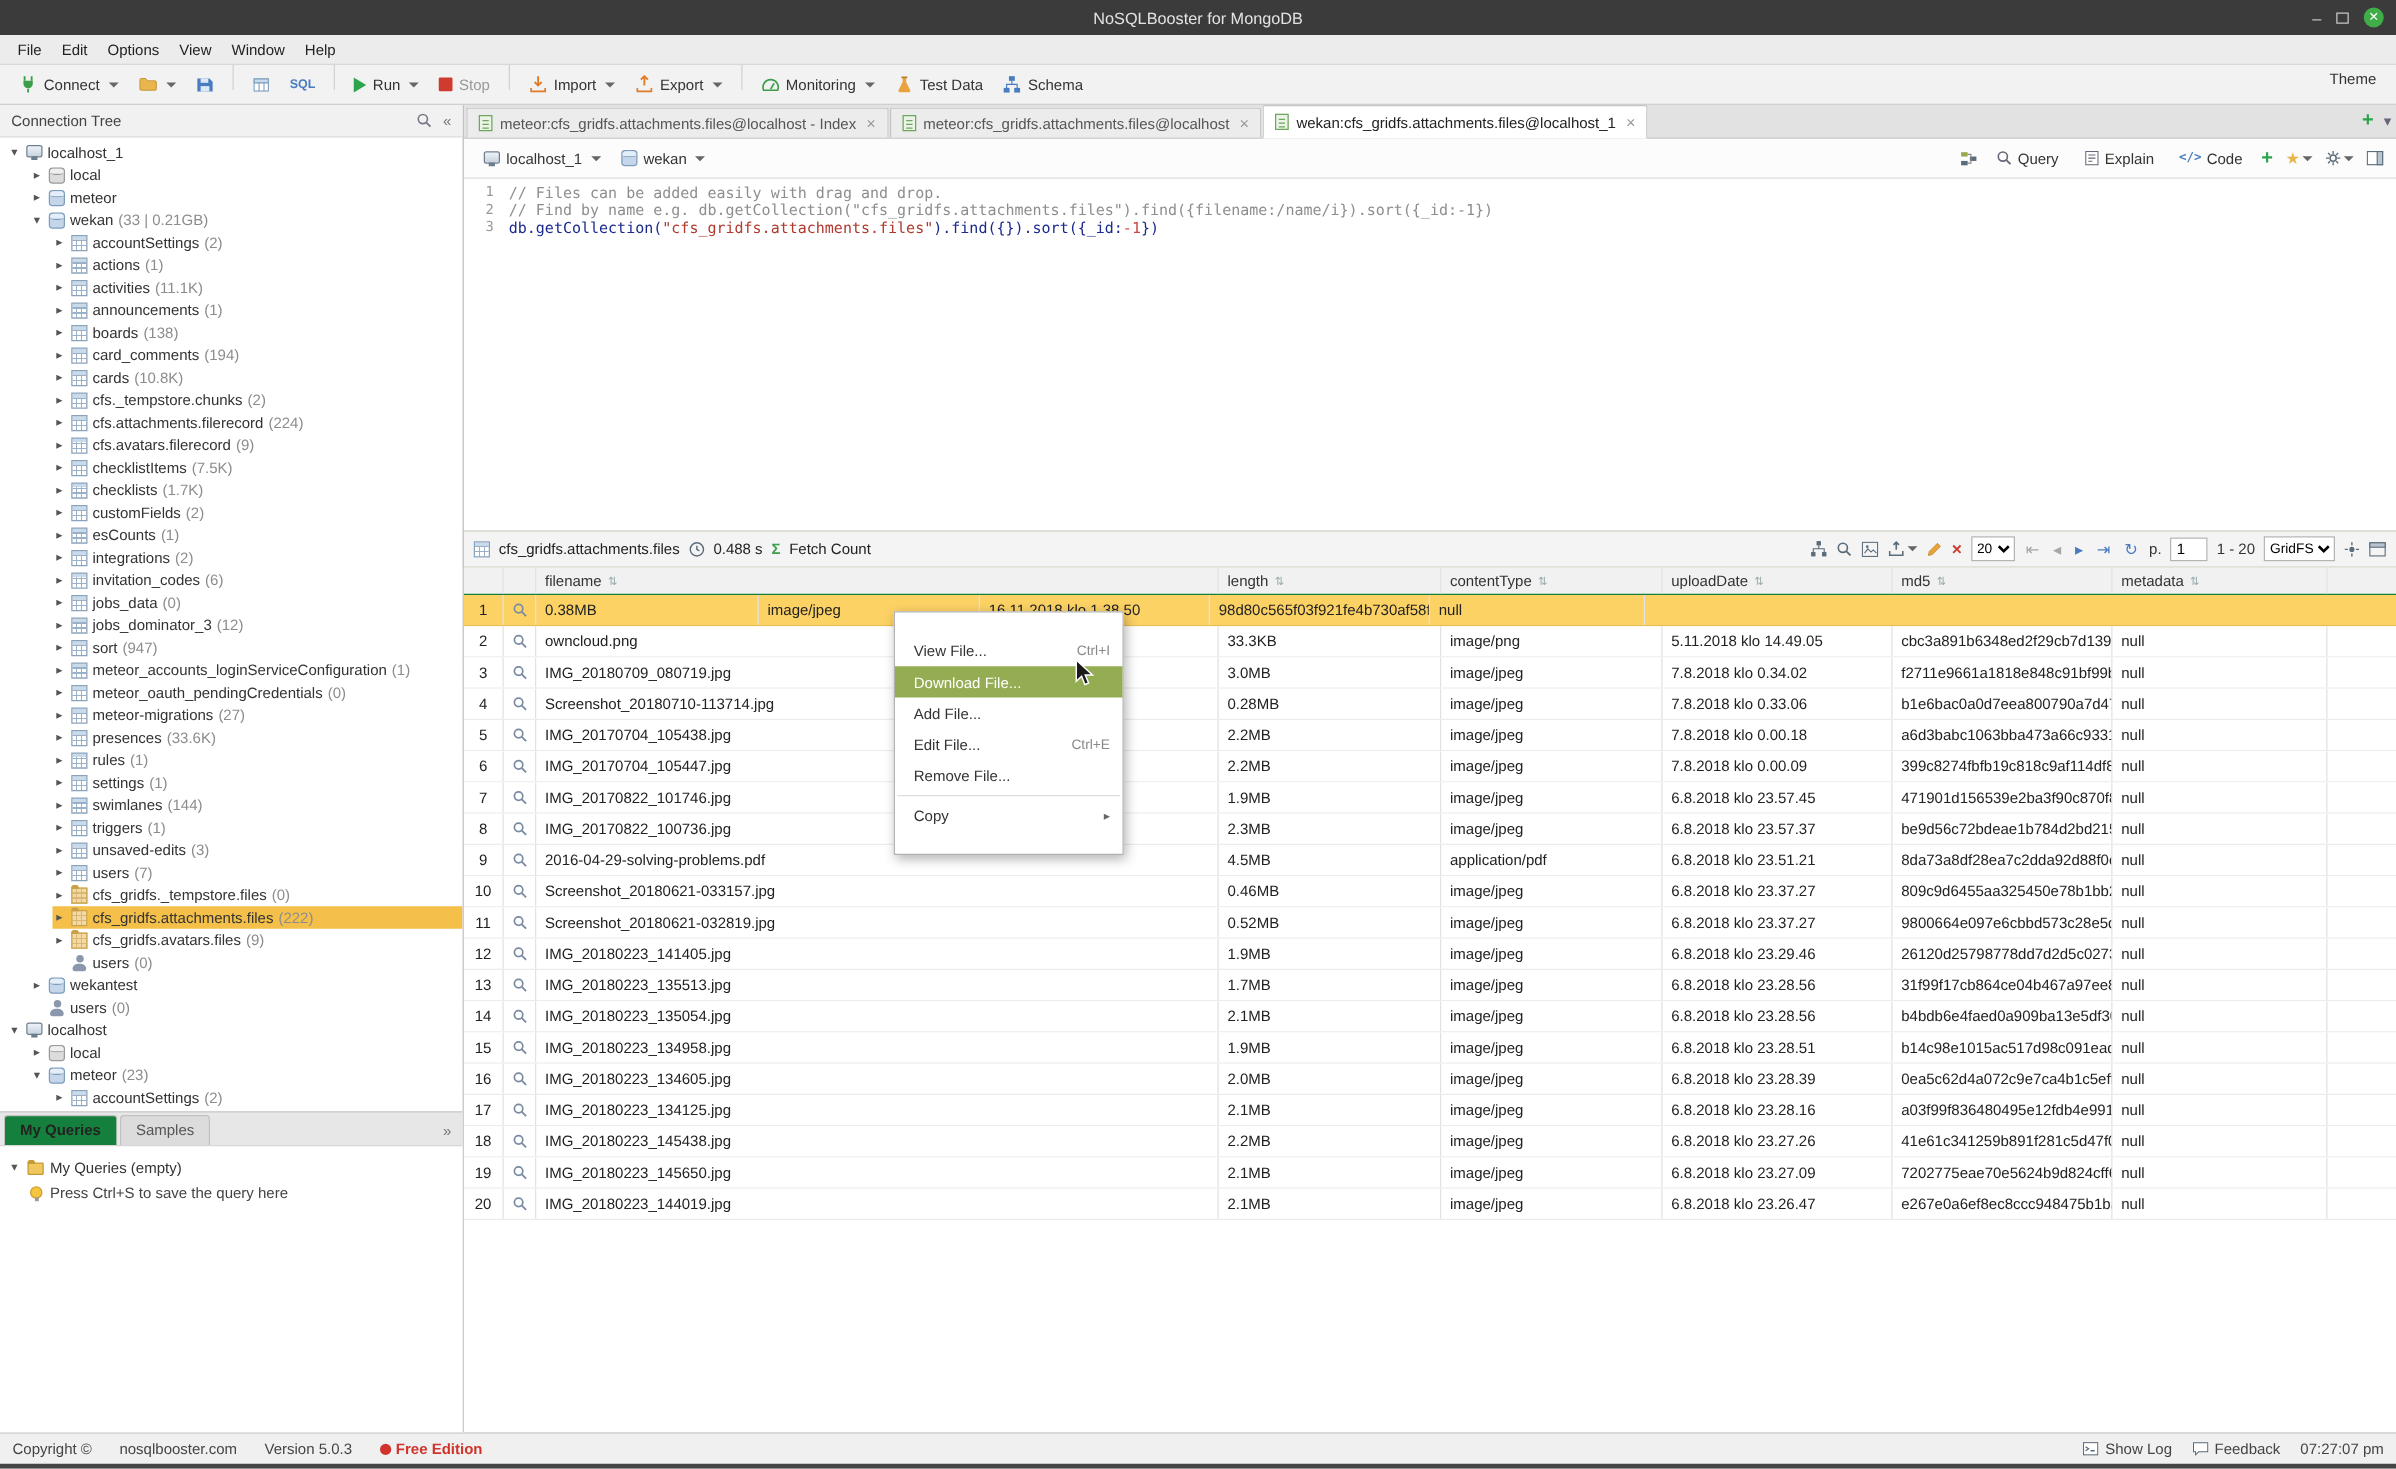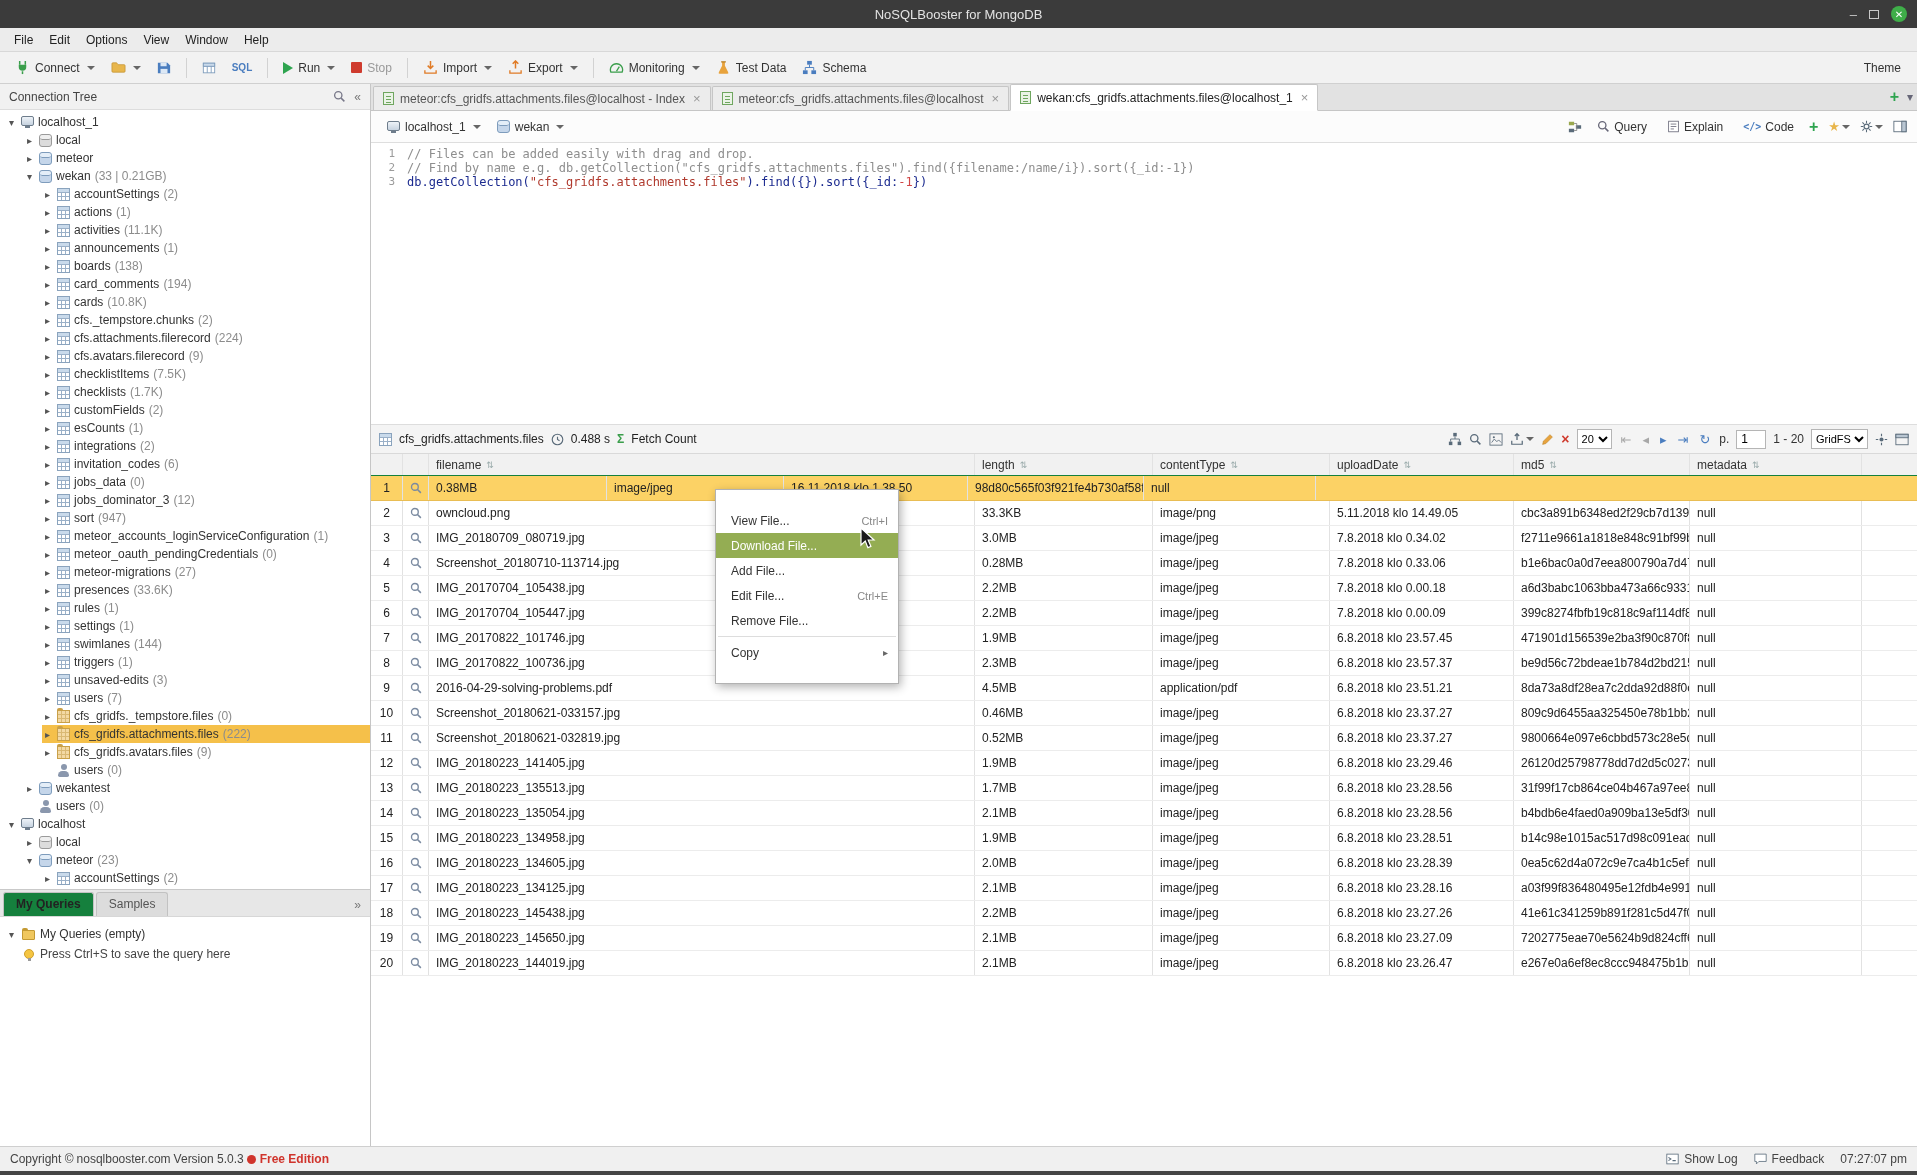--- a/index.html
+++ b/index.html
@@ -14,21 +14,21 @@
 .wc{color:#c9c9c9;font-size:13px;line-height:1;cursor:default}
 .wc-box{width:10px;height:9px;border:1px solid #c9c9c9}
 .wc-close{width:16px;height:16px;border-radius:50%;background:#3fae49;color:#fff;font-size:10px;display:flex;align-items:center;justify-content:center}
 
 
 .menubar{height:24px;background:#ececec;border-bottom:1px solid #d8d8d8;flex:none;display:flex;align-items:center;padding:0 6px}
 .menubar-items{display:flex;align-items:flex-end}
 .menu-item{padding:4px 8px;color:#222}
 
 
-.toolbar{height:32px;background:#f2f2f2;border-bottom:1px solid #d0d0d0;flex:none;display:flex;align-items:center;padding:0 8px;gap:2px}
+.toolbar{height:32px;background:#f2f2f2;border-bottom:1px solid #d0d0d0;flex:none;display:flex;padding:0 8px;gap:2px}
 .tb-btn{display:flex;align-items:center;gap:5px;padding:4px 7px;border-radius:2px;color:#333;white-space:nowrap}
 .tb-btn .dim{color:#999}
 .caret{width:0;height:0;border-left:4px solid transparent;border-right:4px solid transparent;border-top:4px solid #666;display:inline-block;margin-left:2px}
 .tb-sep{width:1px;height:20px;background:#d2d2d2;margin:0 6px}
 .play-ico{width:0;height:0;border-top:6px solid transparent;border-bottom:6px solid transparent;border-left:10px solid #2ea44f}
 .stop-ico{width:11px;height:11px;background:#cf3b2e;border-radius:1px}
 .theme-btn{margin-left:auto;color:#333;padding:4px 8px}
 
 
 .main{flex:1;display:flex;min-height:0}
@@ -137,21 +137,21 @@
 .hcols .hcell:nth-of-type(4){width:184px}
 .hcols .hcell:nth-of-type(5){width:176px}
 .hcols .hcell:nth-of-type(6){width:172px}
 .c3{width:546px}.c4{width:178px}.c5{width:177px}.c6{width:184px}.c7{width:176px}.c8{width:172px}
 .grow{display:flex;height:25px;line-height:25px;border-bottom:1px solid #ececec;background:#fff}
 .grow.sel{background:#fcd265;border-bottom:1px solid #e9bd54}
 .gcell{line-height:25px;color:#222}
 
 
 .statusbar{height:25px;flex:none;background:#f0f0f0;border-top:1px solid #cfcfcf;display:flex;align-items:center;padding:0 10px;gap:16px;color:#444}
-.sb-left{display:flex;align-items:center;gap:3px}
+.sb-left{display:flex;align-items:center;gap:22px}
 .sb-right{margin-left:auto;display:flex;align-items:center;gap:16px}
 .red-dot{width:9px;height:9px;border-radius:50%;background:#d0342c;display:inline-block;margin-right:4px}
 .free-ed{color:#d0342c;font-weight:bold;display:flex;align-items:center}
 .sb-item{display:flex;align-items:center;gap:5px}
 .bottomstrip{height:4px;flex:none;background:#454545}
 
 
 .ctx-menu{position:absolute;left:715px;top:489px;width:184px;background:#fff;border:1px solid #b2b2b2;box-shadow:2px 3px 9px rgba(0,0,0,.3);padding:18px 0;z-index:50}
 .ctx-item{height:25px;display:flex;align-items:center;padding:0 10px 0 15px;color:#333}
 .ctx-item.hl{background:#94ad53;color:#fff}

